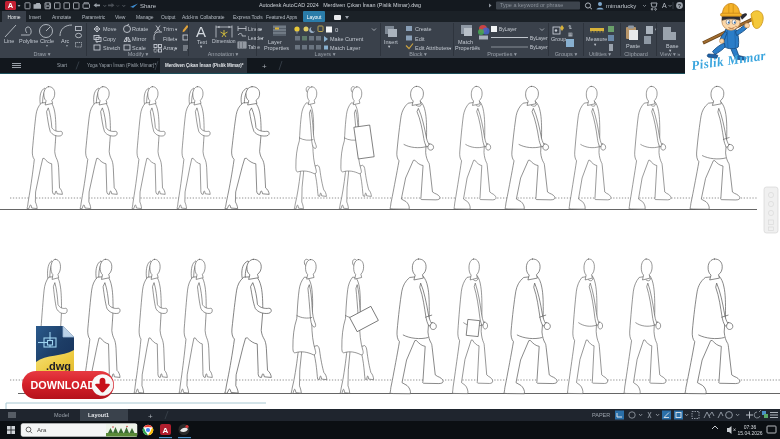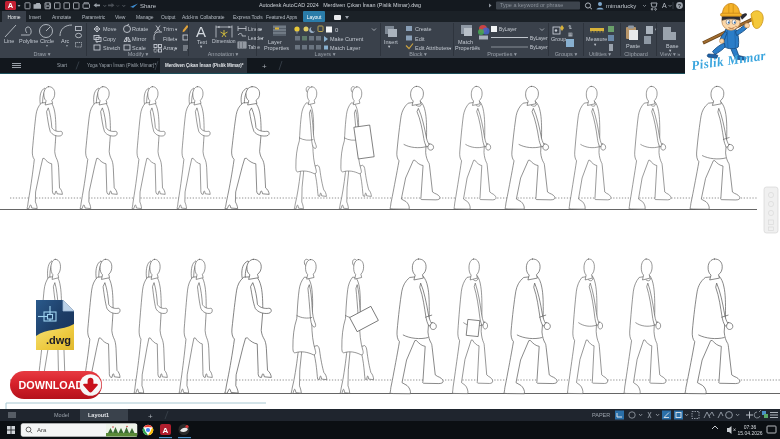--- a/index.html
+++ b/index.html
@@ -500,21 +500,21 @@
   <ellipse cx="44" cy="22" rx="1.9" ry="2.4" fill="#fff" stroke="#555" stroke-width="0.5"></ellipse>
   <circle cx="38.7" cy="22.5" r="0.9" fill="#2a6ab0"></circle>
   <circle cx="44.7" cy="22.5" r="0.9" fill="#2a6ab0"></circle>
   <path d="M38.5,27.5 C40.3,28.8 42.7,28.8 44.5,27.3" stroke="#a05c28" stroke-width="0.8" fill="none"></path>
   <path d="M45.2,26.2 c1.3,0.2 2.2,0.9 2.5,1.8" stroke="#a05c28" stroke-width="0.6" fill="none"></path>
 
   <text x="2" y="70" font-family="Liberation Serif" font-style="italic" font-weight="bold" font-size="13" fill="#3aa5de" transform="rotate(-8 2 70)" letter-spacing="0.4">Pislik Mımar</text>
 </svg>
 </div>
 
-<div class="abs" id="dwgicon" style="left:36px;top:300px;width:38px;height:50px;">
+<div class="abs" id="dwgicon" style="left:36px;top:326px;width:38px;height:50px;">
 <svg width="38" height="50" viewBox="0 0 38 50">
   <defs>
     <linearGradient id="dwgb" x1="0" y1="0" x2="1" y2="1">
       <stop offset="0" stop-color="#2a5a8c"></stop>
           <stop offset="0.5" stop-color="#1d3d66"></stop>
           <stop offset="1" stop-color="#16305a"></stop>
     </linearGradient>
     <linearGradient id="dwgy" x1="0" y1="0" x2="1" y2="1">
       <stop offset="0" stop-color="#f5e27a"></stop>
           <stop offset="0.6" stop-color="#edc93e"></stop>
@@ -528,21 +528,21 @@
   <g stroke="#9fd4f0" stroke-width="1.1" fill="none">
     <rect x="8" y="12" width="12" height="9"></rect>
     <line x1="2" y1="16.5" x2="14" y2="16.5"></line>
     <line x1="14" y1="6" x2="14" y2="21"></line>
     <rect x="11.5" y="14.5" width="5" height="4.5" fill="#1d3d66"></rect>
   </g>
   <text x="10" y="44" font-family="Liberation Sans" font-weight="bold" font-size="11" fill="#1a1a28">.dwg</text>
 </svg>
 </div>
 
-<div class="abs" id="dlbtn" style="left:10px;top:371px;width:92px;height:32px;">
+<div class="abs" id="dlbtn" style="left:22px;top:371px;width:92px;height:32px;">
 <svg width="92" height="28" viewBox="0 0 92 28">
   <defs>
     <linearGradient id="btnr" x1="0" y1="0" x2="0" y2="1">
       <stop offset="0" stop-color="#e73b42"></stop>
           <stop offset="0.45" stop-color="#d6212a"></stop>
           <stop offset="1" stop-color="#b5121c"></stop>
     </linearGradient>
     <radialGradient id="circ" cx="0.5" cy="0.35" r="0.8">
       <stop offset="0" stop-color="#ffffff"></stop>
           <stop offset="0.75" stop-color="#f4f4f4"></stop>

